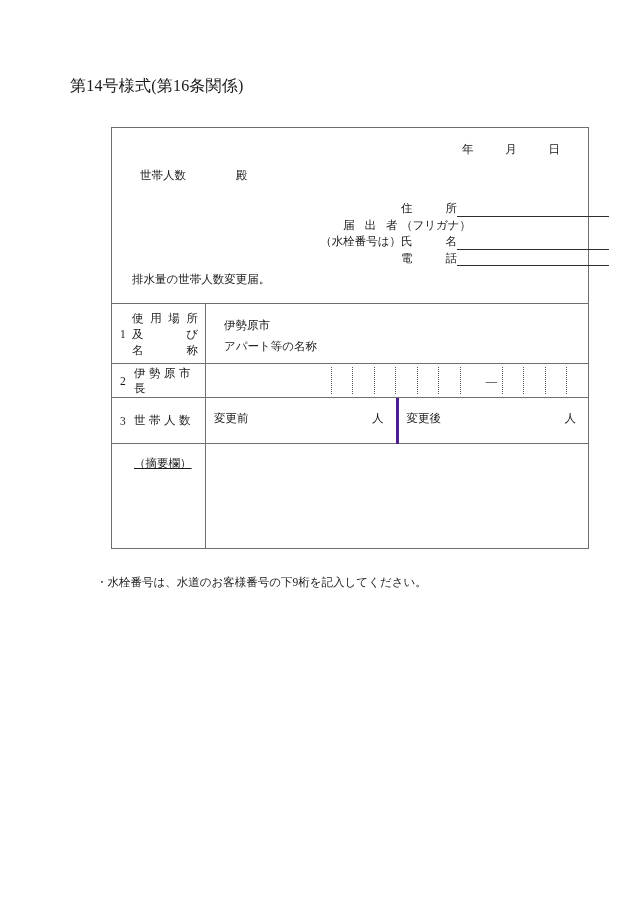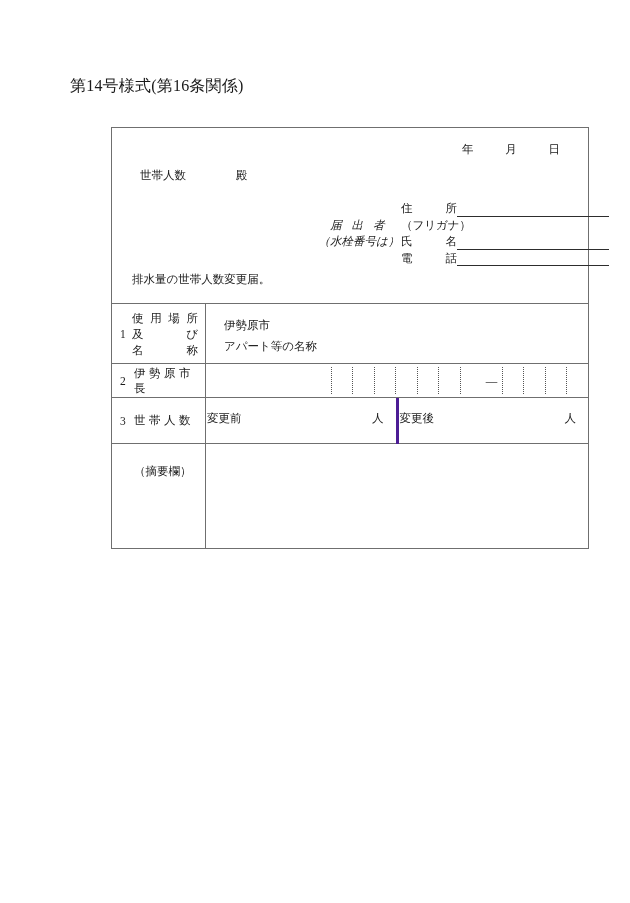--- a/index.html
+++ b/index.html
@@ -87,22 +87,21 @@
   .submitter-label {
     width: 84px;
     flex: none;
     line-height: 16.5px;
     padding-top: 16.5px;
     box-sizing: border-box;
     white-space: nowrap;
   }
   .submitter-label .row-l {
     display: block;
-    text-align: center;
-    font-style: italic;
+    text-align: right;
   }
   .submitter-label .spread {
     display: inline-block;
     letter-spacing: 3.5px;
   }
   .submitter-fields {
     flex: 1;
   }
   .field-row {
     display: flex;
@@ -241,36 +240,37 @@
   }
   .people-half {
     flex: 1;
     position: relative;
     height: 46px;
     box-sizing: border-box;
   }
   .people-half.right { border-left: 3px solid #4c1d95; }
   .half-label {
     position: absolute;
-    left: 1px;
+    left: 8px;
     top: 13px;
   }
   .half-unit {
     position: absolute;
     right: 12px;
     top: 13px;
   }
 
   
   .row-remarks { height: 105px; }
   .row-remarks .cell-label { position: relative; }
   .remarks-label {
     position: absolute;
     left: 22px;
-    top: 20px;
+    top: 12px;
+    text-decoration: underline;
   }
 
   
   .notes {
     position: absolute;
     left: 70px;
     top: 568px;
     font-size: 11.5px;
   }
   .notes-head {
@@ -423,15 +423,16 @@
     <div class="grid-row row-remarks">
       <div class="cell-label">
         <span class="remarks-label">（摘要欄）</span>
       </div>
       <div class="cell-body"></div>
     </div>
 
   </div>
 
   <div class="notes">
+    <div class="notes-item">・水栓番号は、水道のお客様番号の下9桁を記入してください。</div>
   </div>
 
 </div>
 
 </body></html>

